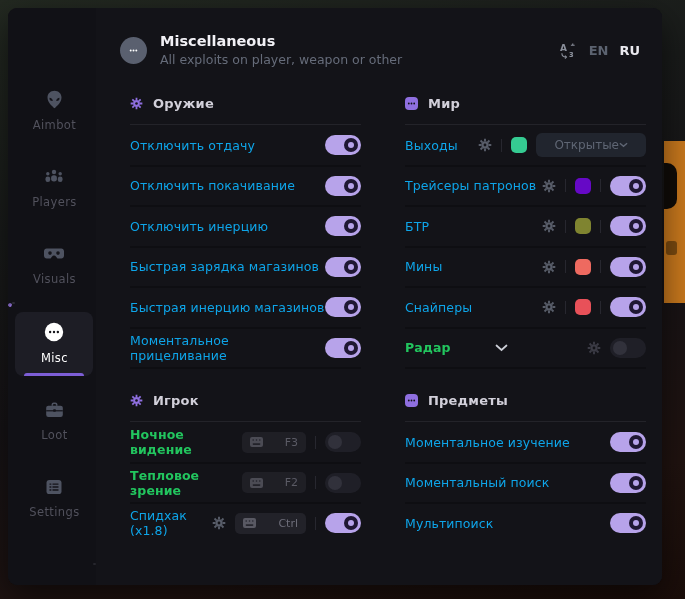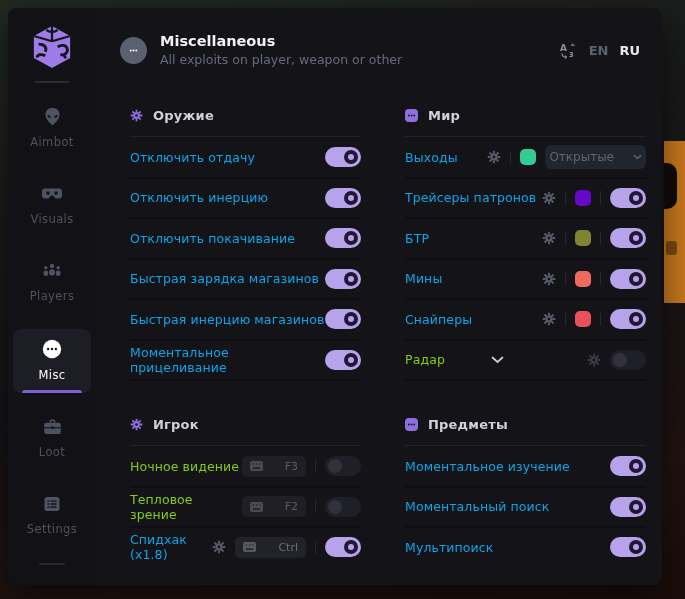--- a/index.html
+++ b/index.html
@@ -13,21 +13,21 @@
   .bg-orange .blob1{position:absolute;left:0;top:22px;width:13px;height:46px;background:#100c08;border-radius:0 10px 10px 0;}
   .bg-orange .blob2{position:absolute;left:2px;top:100px;width:11px;height:14px;background:#7a4a10;border-radius:3px;}
 
   .window{
     position:absolute;left:8px;top:8px;width:654px;height:577px;
     background:#131318;border-radius:9px;display:flex;overflow:hidden;
     box-shadow:0 12px 34px rgba(0,0,0,.55);
   }
 
   
-  .sidebar{width:88px;flex:0 0 88px;background:#111116;display:flex;flex-direction:column;align-items:center;padding-top:16px;}
+  .sidebar{width:88px;flex:0 0 88px;background:#111116;display:flex;flex-direction:row;align-items:center;padding-top:16px;}
   .logo{width:42px;height:46px;}
   .logo-divider{width:34px;height:2px;background:#2b2b33;border-radius:2px;margin:11px 0 14px;}
   .nav{display:flex;flex-direction:column;gap:15px;width:100%;align-items:center;}
   .nav-item{
     width:78px;padding:9px 0 11px;border-radius:8px;display:flex;flex-direction:column;
     align-items:center;gap:8px;color:#51515c;font-size:11.5px;letter-spacing:.4px;position:relative;cursor:pointer;
   }
   .nav-item svg{display:block;}
   .nav-item.active{background:#1d1d25;color:#ffffff;}
   .nav-item.active .indicator{position:absolute;left:9px;right:9px;bottom:0;height:3px;background:#7d5ed6;border-radius:3px 3px 0 0;}
@@ -43,46 +43,46 @@
   .langs{display:flex;align-items:center;gap:11px;}
   .lang{font-size:13px;font-weight:700;cursor:pointer;}
   .lang.en{color:#5c6370;}
   .lang.ru{color:#eae9ef;}
 
   .content{display:flex;gap:44px;padding:0 16px 0 34px;}
   .col{display:flex;flex-direction:column;}
   .col.left{width:231px;}
   .col.right{width:241px;}
 
-  .section-header{display:flex;align-items:center;gap:10px;height:22px;margin-top:12px;}
+  .section-header{display:flex;align-items:center;gap:10px;height:22px;}
   .section-title{font-size:13px;font-weight:600;color:#d2d0da;letter-spacing:.2px;}
   .section-divider{height:1px;background:#232329;margin:10px 0 1px;}
   .section-gap{height:20px;}
 
   .row{display:flex;align-items:center;height:38.5px;border-bottom:2px solid #0e0e12;}
   .row:last-child{border-bottom:none;}
   .row-label{font-size:12.5px;color:#0ea5e9;letter-spacing:.1px;}
-  .row.disabled .row-label{color:#84cc16;}
+  .row.disabled .row-label{color:#22c55e;font-weight:bold;}
   .controls{display:flex;align-items:center;gap:9px;margin-left:auto;}
   .vsep{width:1px;height:13px;background:#27272f;}
 
   .toggle{width:36px;height:20px;border-radius:10px;position:relative;flex:0 0 36px;cursor:pointer;}
   .toggle.on{background:#b7a3ea;}
   .toggle.off{background:#24242d;}
   .toggle .knob{position:absolute;top:3px;width:14px;height:14px;border-radius:50%;}
   .toggle.on .knob{right:3px;background:#1f1733;}
   .toggle.on .knob::after{content:"";position:absolute;inset:4px;border-radius:50%;background:#b7a3ea;}
   .toggle.off .knob{left:3px;background:#3c3c47;}
   .row.disabled .toggle{opacity:.75;}
 
   .hotkey{display:flex;align-items:center;gap:6px;background:#222229;border-radius:5px;padding:4px 8px;cursor:pointer;}
   .hotkey span{font-size:11px;color:#6d6d79;margin-left:16px;}
   .row.disabled .hotkey{opacity:.8;}
 
-  .dropdown{display:flex;align-items:center;gap:19px;background:#21252e;border-radius:6px;padding:5px 4px;cursor:pointer;}
+  .dropdown{display:flex;align-items:center;gap:0;background:#21252e;border-radius:6px;padding:5px 18px;cursor:pointer;}
   .dropdown span{font-size:12px;color:#5f6674;}
 
   .swatch{width:16px;height:16px;border-radius:5px;flex:0 0 16px;cursor:pointer;}
   .gear-btn{display:flex;color:#585d69;cursor:pointer;}
   .row.disabled .gear-btn{color:#3b3b45;}
   .expand-chevron{margin:0 auto;display:flex;color:#cdd0d8;cursor:pointer;padding:0 10px;}
 </style>
 </head>
 <body>
 
@@ -105,43 +105,43 @@
 
     <div class="nav">
 
       <div class="nav-item">
         <svg width="21" height="21" viewBox="0 0 24 24">
           <path fill="#4e5361" d="M12 2c-4.4 0-8 3.2-8 7.6 0 5.6 5.2 9.7 8 12.4 2.8-2.7 8-6.8 8-12.4C20 5.2 16.4 2 12 2z"></path>
           <path fill="#14141a" d="M6.3 10c2 0 3.8 1.7 3.7 3.8-2.2.3-4.2-1.2-3.7-3.8z"></path>
           <path fill="#14141a" d="M17.7 10c-2 0-3.8 1.7-3.7 3.8 2.2.3 4.2-1.2 3.7-3.8z"></path>
         </svg>
         <span>Aimbot</span>
-      </div>
-
-      <div class="nav-item">
-        <svg width="22" height="20" viewBox="0 0 24 22">
-          <path fill="#4e5361" d="M4 5h16c1.7 0 3 1.3 3 3v5c0 1.7-1.3 3-3 3h-4.2l-1.5-2.1c-1.1-1.5-3.5-1.5-4.6 0L8.2 16H4c-1.7 0-3-1.3-3-3V8c0-1.7 1.3-3 3-3z"></path>
-          <circle cx="7.6" cy="10" r="2" fill="#14141a"></circle>
-          <circle cx="16.4" cy="10" r="2" fill="#14141a"></circle>
-        </svg>
-        <span>Visuals</span>
       </div>
 
       <div class="nav-item">
         <svg width="22" height="20" viewBox="0 0 24 22">
           <g fill="#4e5361">
             <circle cx="12" cy="5.5" r="2.4"></circle>
               <rect x="8.8" y="9" width="6.4" height="7" rx="3"></rect>
             <circle cx="5.2" cy="7.5" r="1.9"></circle>
               <rect x="2.6" y="10.5" width="5.2" height="6" rx="2.5"></rect>
             <circle cx="18.8" cy="7.5" r="1.9"></circle>
               <rect x="16.2" y="10.5" width="5.2" height="6" rx="2.5"></rect>
           </g>
         </svg>
         <span>Players</span>
+      </div>
+
+      <div class="nav-item">
+        <svg width="22" height="20" viewBox="0 0 24 22">
+          <path fill="#4e5361" d="M4 5h16c1.7 0 3 1.3 3 3v5c0 1.7-1.3 3-3 3h-4.2l-1.5-2.1c-1.1-1.5-3.5-1.5-4.6 0L8.2 16H4c-1.7 0-3-1.3-3-3V8c0-1.7 1.3-3 3-3z"></path>
+          <circle cx="7.6" cy="10" r="2" fill="#14141a"></circle>
+          <circle cx="16.4" cy="10" r="2" fill="#14141a"></circle>
+        </svg>
+        <span>Visuals</span>
       </div>
 
       <div class="nav-item active">
         <svg width="22" height="22" viewBox="0 0 24 24">
           <circle cx="12" cy="12" r="10" fill="#ffffff"></circle>
           <circle cx="7.8" cy="12" r="1.3" fill="#14141a"></circle>
           <circle cx="12" cy="12" r="1.3" fill="#14141a"></circle>
           <circle cx="16.2" cy="12" r="1.3" fill="#14141a"></circle>
         </svg>
         <span>Misc</span>
@@ -220,29 +220,29 @@
 
         <div class="row">
           <span class="row-label">Отключить отдачу</span>
           <div class="controls">
               <div class="toggle on">
                 <div class="knob"></div>
               </div>
             </div>
         </div>
         <div class="row">
+          <span class="row-label">Отключить покачивание</span>
+          <div class="controls">
+              <div class="toggle on">
+                <div class="knob"></div>
+              </div>
+            </div>
+        </div>
+        <div class="row">
           <span class="row-label">Отключить инерцию</span>
-          <div class="controls">
-              <div class="toggle on">
-                <div class="knob"></div>
-              </div>
-            </div>
-        </div>
-        <div class="row">
-          <span class="row-label">Отключить покачивание</span>
           <div class="controls">
               <div class="toggle on">
                 <div class="knob"></div>
               </div>
             </div>
         </div>
         <div class="row">
           <span class="row-label">Быстрая зарядка магазинов</span>
           <div class="controls">
               <div class="toggle on">

